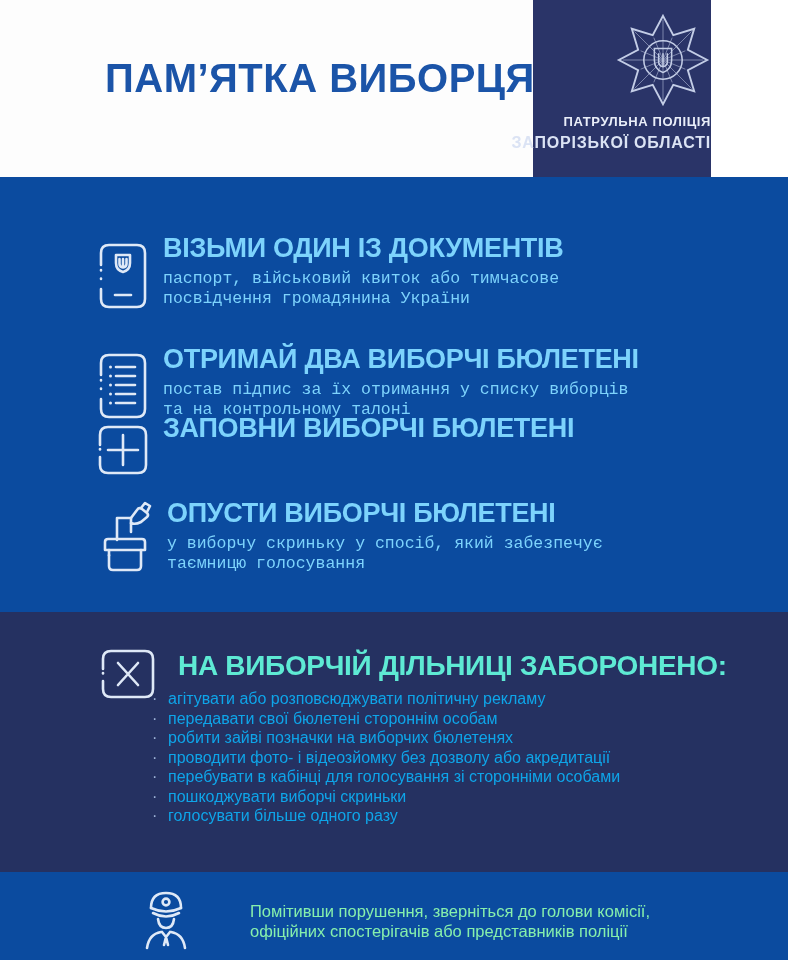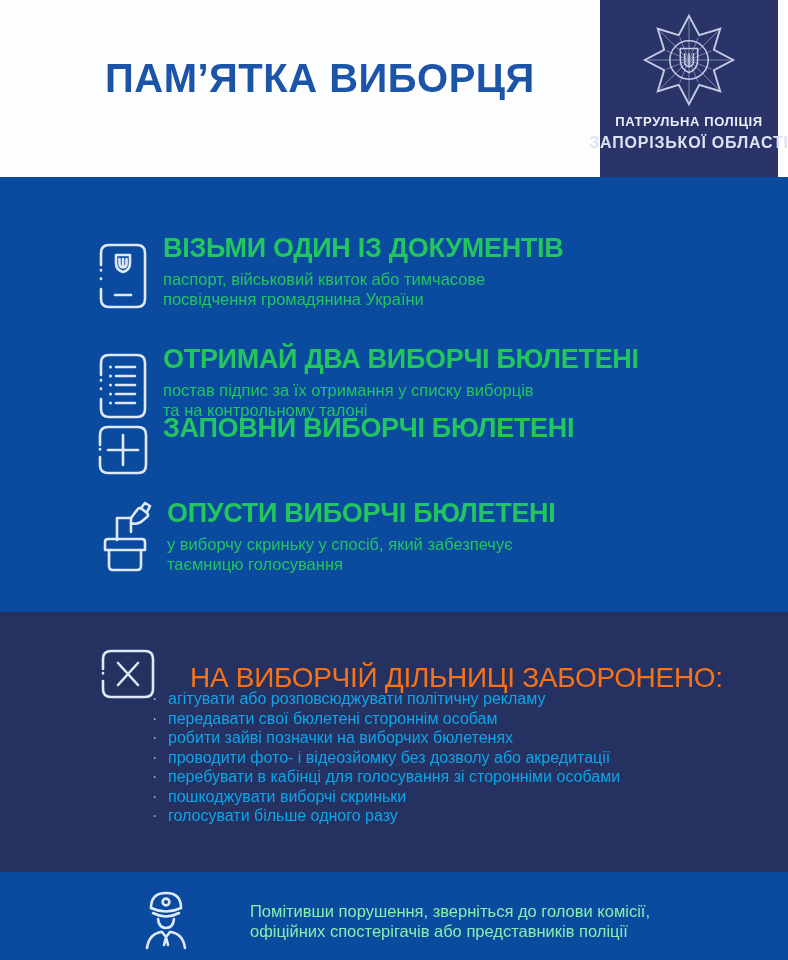--- a/index.html
+++ b/index.html
@@ -2,53 +2,53 @@
 <html lang="uk"><head>
 <meta charset="utf-8">
 <style>
   html,body{margin:0;padding:0;background:#fff;}
   .poster{
     position:relative;width:788px;height:960px;overflow:hidden;
     font-family:"Liberation Sans","DejaVu Sans",sans-serif;
     background:#fff;
   }
   
-  .header{position:absolute;top:0;left:0;width:778px;height:177px;background:#fdfdfd;}
+  .header{position:absolute;top:0;left:0;width:711px;height:177px;background:#fdfdfd;}
   .title{
     position:absolute;left:105px;top:56px;margin:0;
     font-size:40px;font-weight:bold;letter-spacing:.5px;color:#1b54a8;white-space:nowrap;
   }
   .logo-box{
     position:absolute;top:0;right:0;width:178px;height:177px;background:#2a3468;
-    display:flex;flex-direction:column;align-items:center;
+    display:flex;flex-direction:column;align-items:flex-end;
   }
   .badge{margin-top:12px;}
   .logo-org{margin-top:6px;font-size:13px;font-weight:bold;letter-spacing:.6px;color:#e9eef9;white-space:nowrap;}
   .logo-region{margin-top:5px;font-size:16px;font-weight:bold;letter-spacing:.8px;color:#dbe3f4;white-space:nowrap;}
   
   .steps{position:absolute;top:177px;left:0;width:788px;height:435px;background:#0b4b9f;}
   .step{position:absolute;left:97px;right:20px;display:flex;align-items:flex-start;}
   .step-1{top:56px;}  .step-2{top:146px;margin-top:21px;}  .step-3{top:236px;}  .step-4{top:321px;}
   .step-icon{flex:0 0 52px;display:flex;justify-content:center;}
   .step-1 .step-icon{margin-top:10px;} .step-2 .step-icon{margin-top:9px;}
   .step-3 .step-icon{margin-top:12px;} .step-4 .step-icon{margin-top:-6px;}
   .step-text{margin-left:14px;}
   .step-heading{
     margin:0 0 5px 0;font-size:27px;font-weight:bold;letter-spacing:-.3px;
-    color:#22c55e;white-space:nowrap;
+    color:#7dd3fc;white-space:nowrap;
   }
   .step-desc{
-    margin:0;font-size:16.5px;line-height:20px;color:#22c55e;white-space:pre-line;
+    margin:0;font-size:16.5px;line-height:20px;color:#7dd3fc;white-space:pre-line;font-family:Liberation Mono, monospace;
   }
   
   .prohibited{position:absolute;top:612px;left:0;width:788px;height:260px;background:#253161;}
   .prohibited-icon{position:absolute;left:100px;top:36px;}
   .prohibited-heading{
-    position:absolute;left:178px;top:38px;margin:12px;
-    font-size:28px;font-weight:normal;letter-spacing:-.3px;color:#f97316;white-space:nowrap;
+    position:absolute;left:178px;top:38px;margin:0;
+    font-size:28px;font-weight:bold;letter-spacing:-.3px;color:#5eead4;white-space:nowrap;
   }
   .prohibited-list{
     position:absolute;left:152px;top:77px;margin:0;padding:0;list-style:none;
     font-size:16px;line-height:19.5px;color:#0ea5e9;
   }
   .prohibited-list li{padding-left:16px;position:relative;}
   .prohibited-list li::before{content:"·";position:absolute;left:0;top:0;color:#9fb4d8;}
   
   .footer{position:absolute;top:872px;left:0;width:788px;height:88px;background:#0b4b9f;}
   .officer-icon{position:absolute;left:138px;top:12px;}

